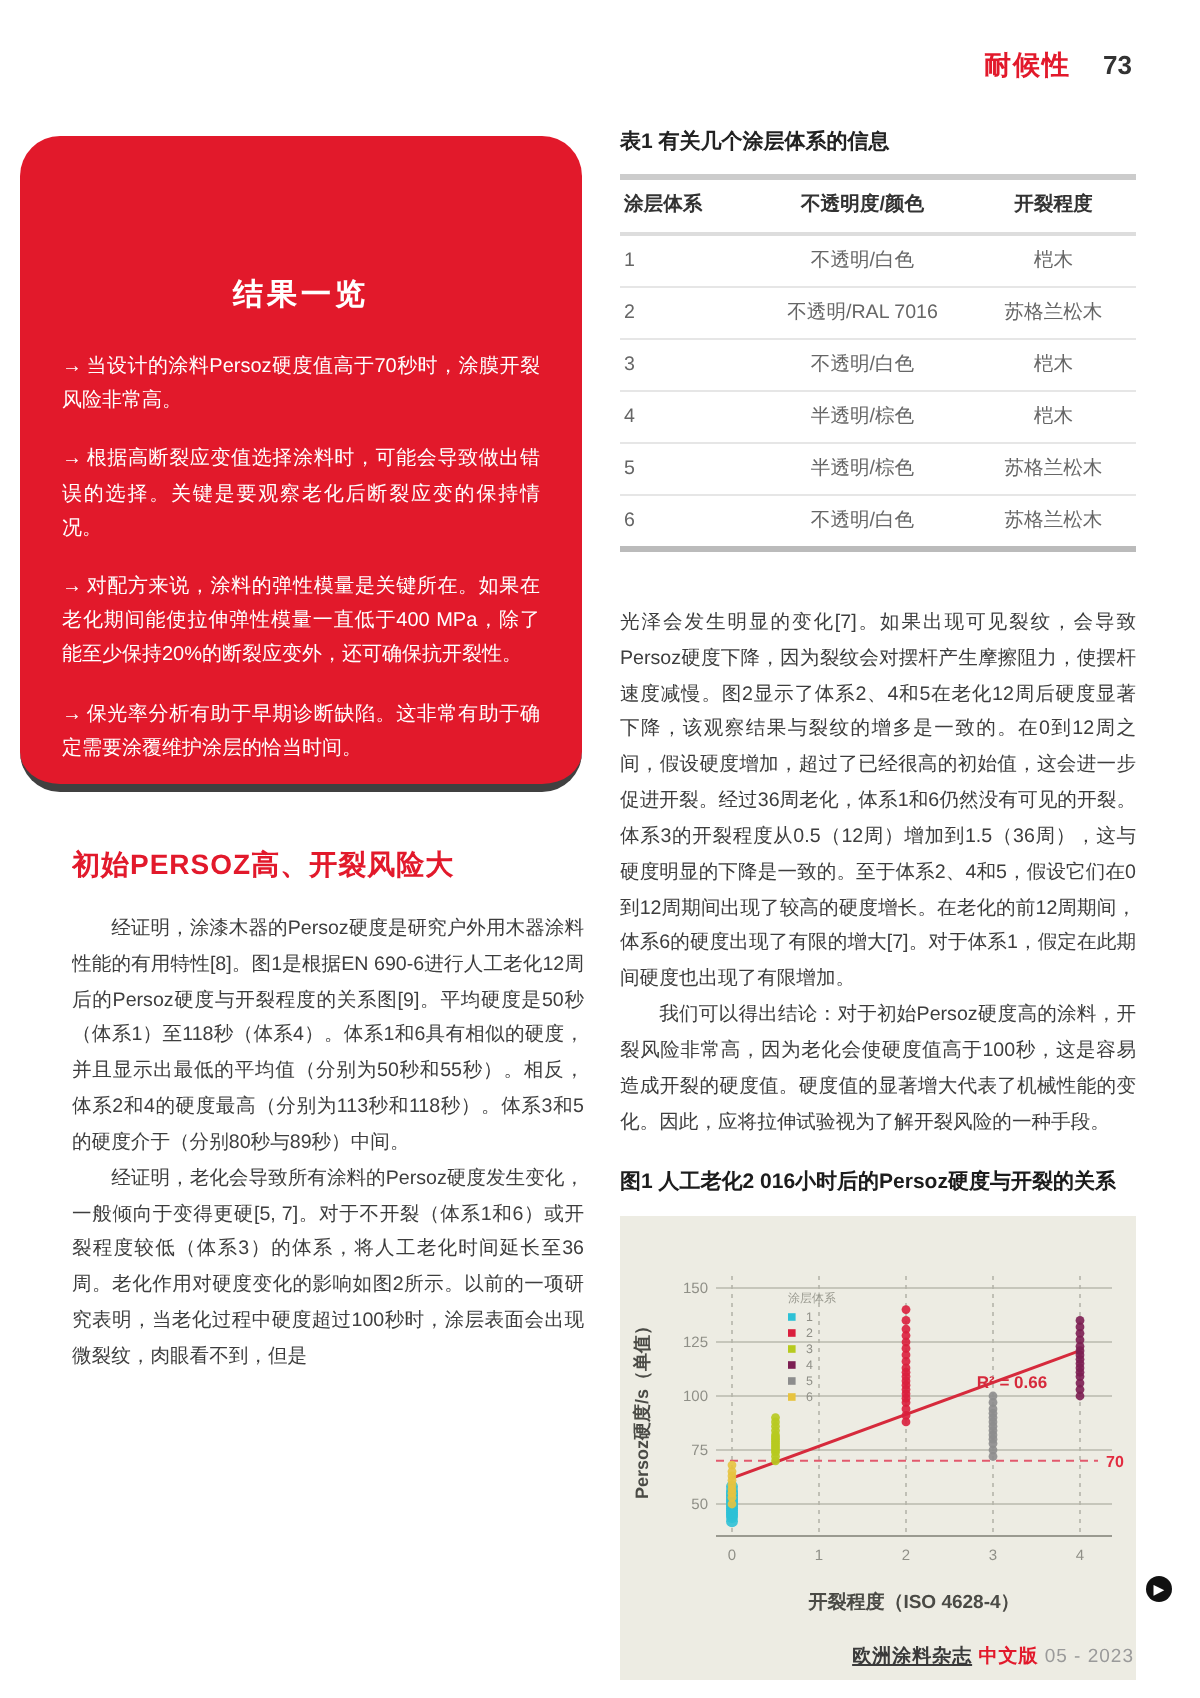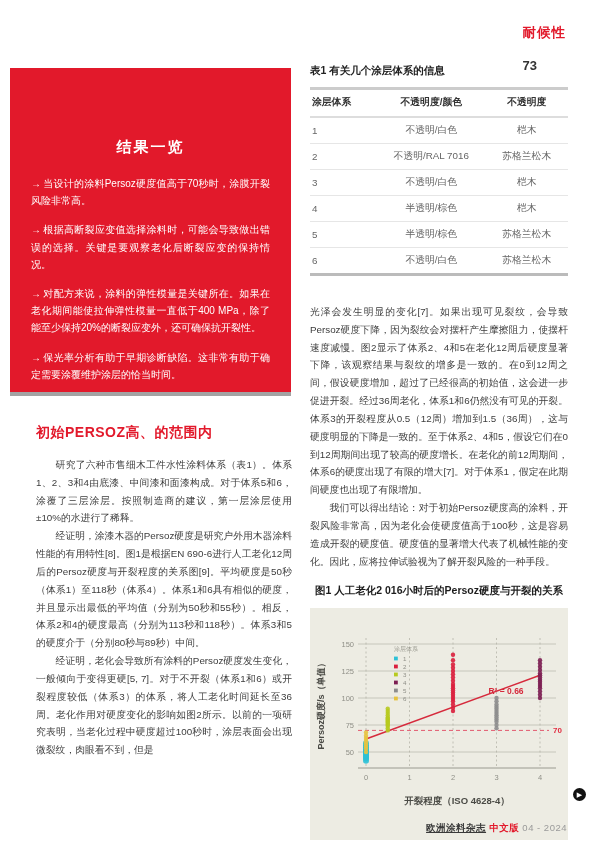--- a/index.html
+++ b/index.html
@@ -1,27 +1,27 @@
 <!DOCTYPE html>
 <html><head>
 <meta charset="utf-8">
 <style>
   * { margin:0; padding:0; box-sizing:border-box; }
   html,body { background:#ffffff; }
   body { font-family:"Liberation Sans","DejaVu Sans",sans-serif; }
   .page { position:relative; width:600px; height:849px; background:#ffffff; overflow:hidden; }
 
   
-  .page-header { position:absolute; top:24px; right:34px; display:flex; align-items:baseline; gap:16px;flex-direction:column; }
+  .page-header { position:absolute; top:24px; right:34px; display:flex; align-items:baseline; gap:16px; }
   .section-label { color:#e2192b; font-weight:bold; font-size:13.5px; letter-spacing:1px; }
   .page-number { color:#333; font-size:13px; font-weight:bold; }
 
   
   .results-box { position:absolute; left:10px; top:68px; width:281px; height:328px;
-    background:#e2192b; border-bottom:4px solid #a3a3a3; color:#fff; padding:70px 21px 0 21px; }
+    background:#e2192b; border-bottom:4px solid #404040; color:#fff; padding:70px 21px 0 21px;border-radius:20px; }
   .results-title { text-align:center; font-size:15px; font-weight:bold; letter-spacing:2px; margin-bottom:18px; }
   .results-bullet { font-size:10px; line-height:1.72; text-align:justify; margin-bottom:12px; }
   .results-bullet .arrow { margin-right:2px; }
 
   
   .left-col { position:absolute; left:36px; top:424px; width:256px; height:372px; overflow:hidden; }
   .article-heading { color:#e2192b; font-size:14px; font-weight:bold; letter-spacing:0.5px; margin-bottom:14px; }
   .body-p { font-size:9.8px; line-height:1.82; color:#3d3d3d; text-align:justify; text-indent:2em; }
 
   
@@ -31,21 +31,21 @@
     border-top:3px solid #cccccc; border-bottom:3px solid #bbbbbb; }
   table.sys-table th { font-weight:bold; color:#333; padding:6px 0 7px; border-bottom:2px solid #dddddd; }
   table.sys-table td { color:#666; padding:6px 0; border-bottom:1px solid #e6e6e6; }
   table.sys-table tr:last-child td { border-bottom:none; }
   table.sys-table th:nth-child(1), table.sys-table td:nth-child(1) { text-align:left; width:26%; padding-left:2px; }
   table.sys-table th:nth-child(2), table.sys-table td:nth-child(2) { text-align:center; width:42%; }
   table.sys-table th:nth-child(3), table.sys-table td:nth-child(3) { text-align:center; width:32%; }
 
   .rc-text { margin-top:27px; }
   .rc-text .body-p.noindent { text-indent:0; }
-  .fig-caption { font-size:10.5px; font-weight:bold; color:#1c1c1c; margin:14px 0 10px;text-align:center; }
+  .fig-caption { font-size:10.5px; font-weight:bold; color:#1c1c1c; margin:14px 0 10px; }
   .chart-box { width:258px; height:232px; background:#edece3; }
   .chart-box svg { display:block; width:258px; height:232px; }
 
   
   .page-footer { position:absolute; right:33px; bottom:14px; font-size:9.5px; letter-spacing:0.5px; }
   .footer-journal { color:#3a3a3a; font-weight:bold;text-decoration:underline; }
   .footer-edition { color:#e2192b; font-weight:bold;margin-top:40px; }
   .footer-issue { color:#9a9a9a; }
 
   .continue-btn { position:absolute; right:14px; bottom:48px; width:13px; height:13px; border-radius:50%;
@@ -63,34 +63,33 @@
 
   <div class="results-box">
     <div class="results-title">结果一览</div>
     <p class="results-bullet"><span class="arrow">→</span><span>当设计的涂料Persoz硬度值高于70秒时，涂膜开裂风险非常高。</span></p>
     <p class="results-bullet"><span class="arrow">→</span><span>根据高断裂应变值选择涂料时，可能会导致做出错误的选择。关键是要观察老化后断裂应变的保持情况。</span></p>
     <p class="results-bullet"><span class="arrow">→</span><span>对配方来说，涂料的弹性模量是关键所在。如果在老化期间能使拉伸弹性模量一直低于400 MPa，除了能至少保持20%的断裂应变外，还可确保抗开裂性。</span></p>
     <p class="results-bullet"><span class="arrow">→</span><span>保光率分析有助于早期诊断缺陷。这非常有助于确定需要涂覆维护涂层的恰当时间。</span></p>
   </div>
 
   <div class="left-col">
-    <h2 class="article-heading">初始PERSOZ高、的范围内</h2>
-    <p class="body-p">研究了六种市售细木工件水性涂料体系（表1）。体系1、2、3和4由底漆、中间漆和面漆构成。对于体系5和6，涂覆了三层涂层。按照制造商的建议，第一层涂层使用±10%的水进行了稀释。</p>
+    <h2 class="article-heading">初始PERSOZ高、开裂风险大</h2>
     <p class="body-p">经证明，涂漆木器的Persoz硬度是研究户外用木器涂料性能的有用特性[8]。图1是根据EN 690-6进行人工老化12周后的Persoz硬度与开裂程度的关系图[9]。平均硬度是50秒（体系1）至118秒（体系4）。体系1和6具有相似的硬度，并且显示出最低的平均值（分别为50秒和55秒）。相反，体系2和4的硬度最高（分别为113秒和118秒）。体系3和5的硬度介于（分别80秒与89秒）中间。</p>
     <p class="body-p">经证明，老化会导致所有涂料的Persoz硬度发生变化，一般倾向于变得更硬[5, 7]。对于不开裂（体系1和6）或开裂程度较低（体系3）的体系，将人工老化时间延长至36周。老化作用对硬度变化的影响如图2所示。以前的一项研究表明，当老化过程中硬度超过100秒时，涂层表面会出现微裂纹，肉眼看不到，但是</p>
   </div>
 
   <div class="right-col">
     <div class="tbl-caption">表1 有关几个涂层体系的信息</div>
     <table class="sys-table">
       <thead>
         <tr>
           <th>涂层体系</th>
           <th>不透明度/颜色</th>
-          <th>不透明度</th>
+          <th>开裂程度</th>
         </tr>
       </thead>
       <tbody>
         <tr>
             <td>1</td>
             <td>不透明/白色</td>
             <td>桤木</td>
           </tr>
         <tr>
             <td>2</td>
@@ -257,16 +256,16 @@
           <text x="14" y="96" text-anchor="middle" font-size="9" font-weight="bold" fill="#4a4a45" transform="rotate(-90 14 96)">Persoz硬度/s（单值）</text>
         </svg>
     </div>
   </div>
 
   <div class="continue-btn">▶</div>
 
   <div class="page-footer">
     <span class="footer-journal">欧洲涂料杂志</span>
     <span class="footer-edition">中文版</span>
-    <span class="footer-issue">04 - 2024</span>
+    <span class="footer-issue">05 - 2023</span>
   </div>
 
 </div>
 
 </body></html>

